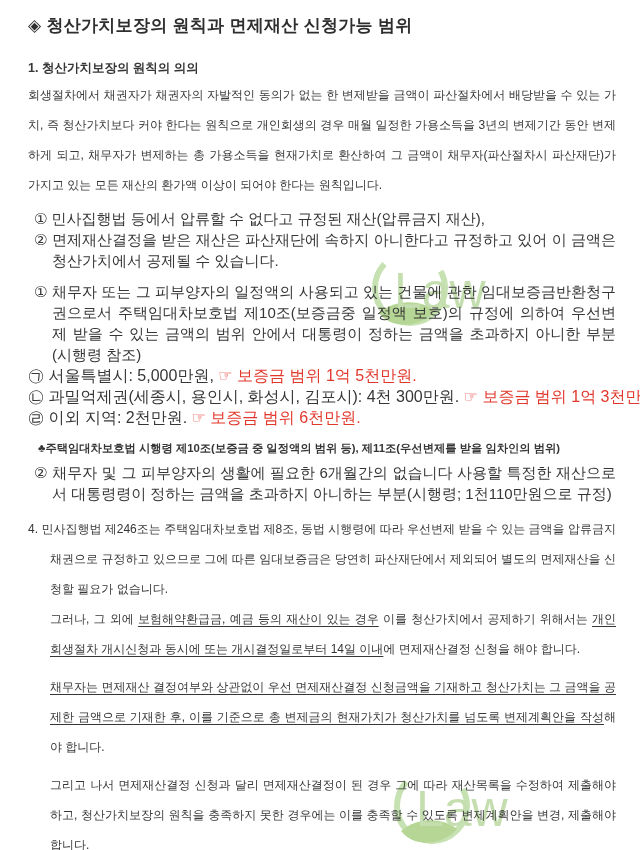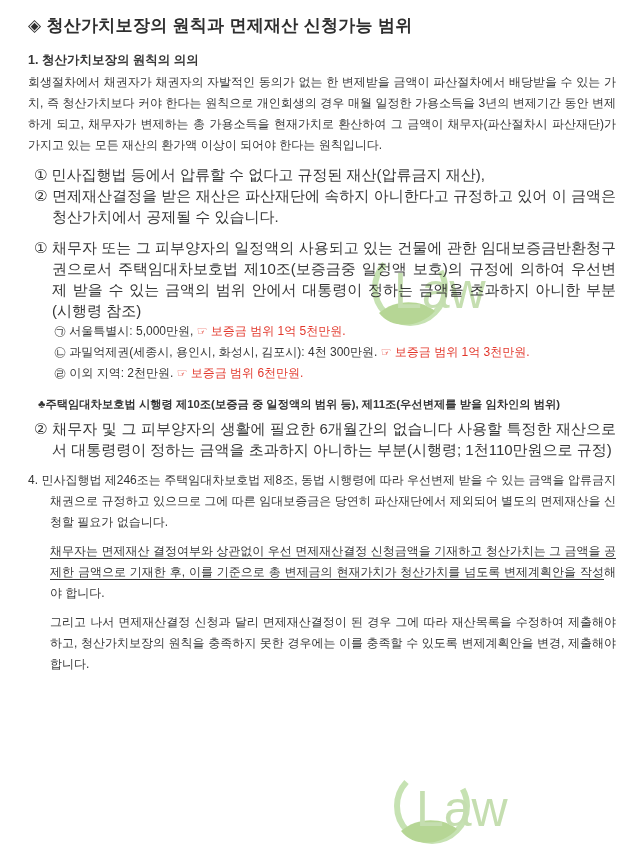--- a/index.html
+++ b/index.html
@@ -25,46 +25,45 @@
     position: relative;
     z-index: 1;
     padding: 14px 24px 0 28px;
   }
   .title {
     font-size: 17px;
     font-weight: 700;
     letter-spacing: 0.3px;
     color: #2e2e2e;
     line-height: 24px;
-    margin-bottom: 12px;
+    margin-bottom: 20px;
   }
   .sec-head {
     font-size: 12.5px;
     font-weight: 700;
     line-height: 20px;
     margin-bottom: 2px;
   }
   .body-p {
     font-size: 12px;
-    line-height: 21px;
+    line-height: 30px;
     text-align: justify;
   }
   .mb8  { margin-bottom: 8px; }
   .mb10 { margin-bottom: 10px; }
   .mt8  { margin-top: 8px; }
   .num-item {
     font-size: 15px;
     line-height: 21px;
     text-align: justify;
     padding-left: 24px;
     text-indent: -18px;
   }
   .region-line {
-    margin-left: 26px;
-    font-size: 12px;
+    font-size: 16px;
     line-height: 21px;
     white-space: nowrap;
   }
   .red { color: #e2372b; }
   .law-ref {
     margin: 10px 0 4px 10px;
     font-weight: 700;
     font-size: 11.3px;
     line-height: 20px;
     white-space: nowrap;
@@ -119,19 +118,20 @@
     <div class="region-line">
       <span>㉣ 이외 지역: 2천만원.  </span><span class="red">☞ 보증금 범위 6천만원.</span>
     </div>
 
     <div class="law-ref">♣주택임대차보호법 시행령 제10조(보증금 중 일정액의 범위 등), 제11조(우선변제를 받을 임차인의 범위)</div>
 
     <p class="num-item mb10">② 채무자 및 그 피부양자의 생활에 필요한 6개월간의 없습니다 사용할 특정한 재산으로서 대통령령이 정하는 금액을 초과하지 아니하는 부분(시행령; 1천110만원으로 규정)</p>
 
     <p class="body-p p4-first">4. 민사집행법 제246조는 주택임대차보호법 제8조, 동법 시행령에 따라 우선변제 받을 수 있는 금액을 압류금지채권으로 규정하고 있으므로 그에 따른 임대보증금은 당연히 파산재단에서 제외되어 별도의 면제재산을 신청할 필요가 없습니다.</p>
 
+    <p class="body-p p4-follow"><span>그러나, 그 외에 </span><span class="u">보험해약환급금, 예금 등의 재산이 있는 경우</span><span> 이를 청산가치에서 공제하기 위해서는 </span><span class="u">개인회생절차 개시신청과 동시에 또는 개시결정일로부터 14일 이내</span><span>에 면제재산결정 신청을 해야 합니다.</span></p>
 
     <p class="body-p p4-follow mt8"><span class="u">채무자는 면제재산 결정여부와 상관없이 우선 면제재산결정 신청금액을 기재하고 청산가치는 그 금액을 공제한 금액으로 기재한 후, 이를 기준으로 총 변제금의 현재가치가 청산가치를 넘도록 변제계획안을 작성</span><span>해야 합니다.</span></p>
 
     <p class="body-p p4-follow mt8">그리고 나서 면제재산결정 신청과 달리 면제재산결정이 된 경우 그에 따라 재산목록을 수정하여 제출해야 하고, 청산가치보장의 원칙을 충족하지 못한 경우에는 이를 충족할 수 있도록 변제계획안을 변경, 제출해야 합니다.</p>
 
   </div>
 </div>
 
 </body></html>

